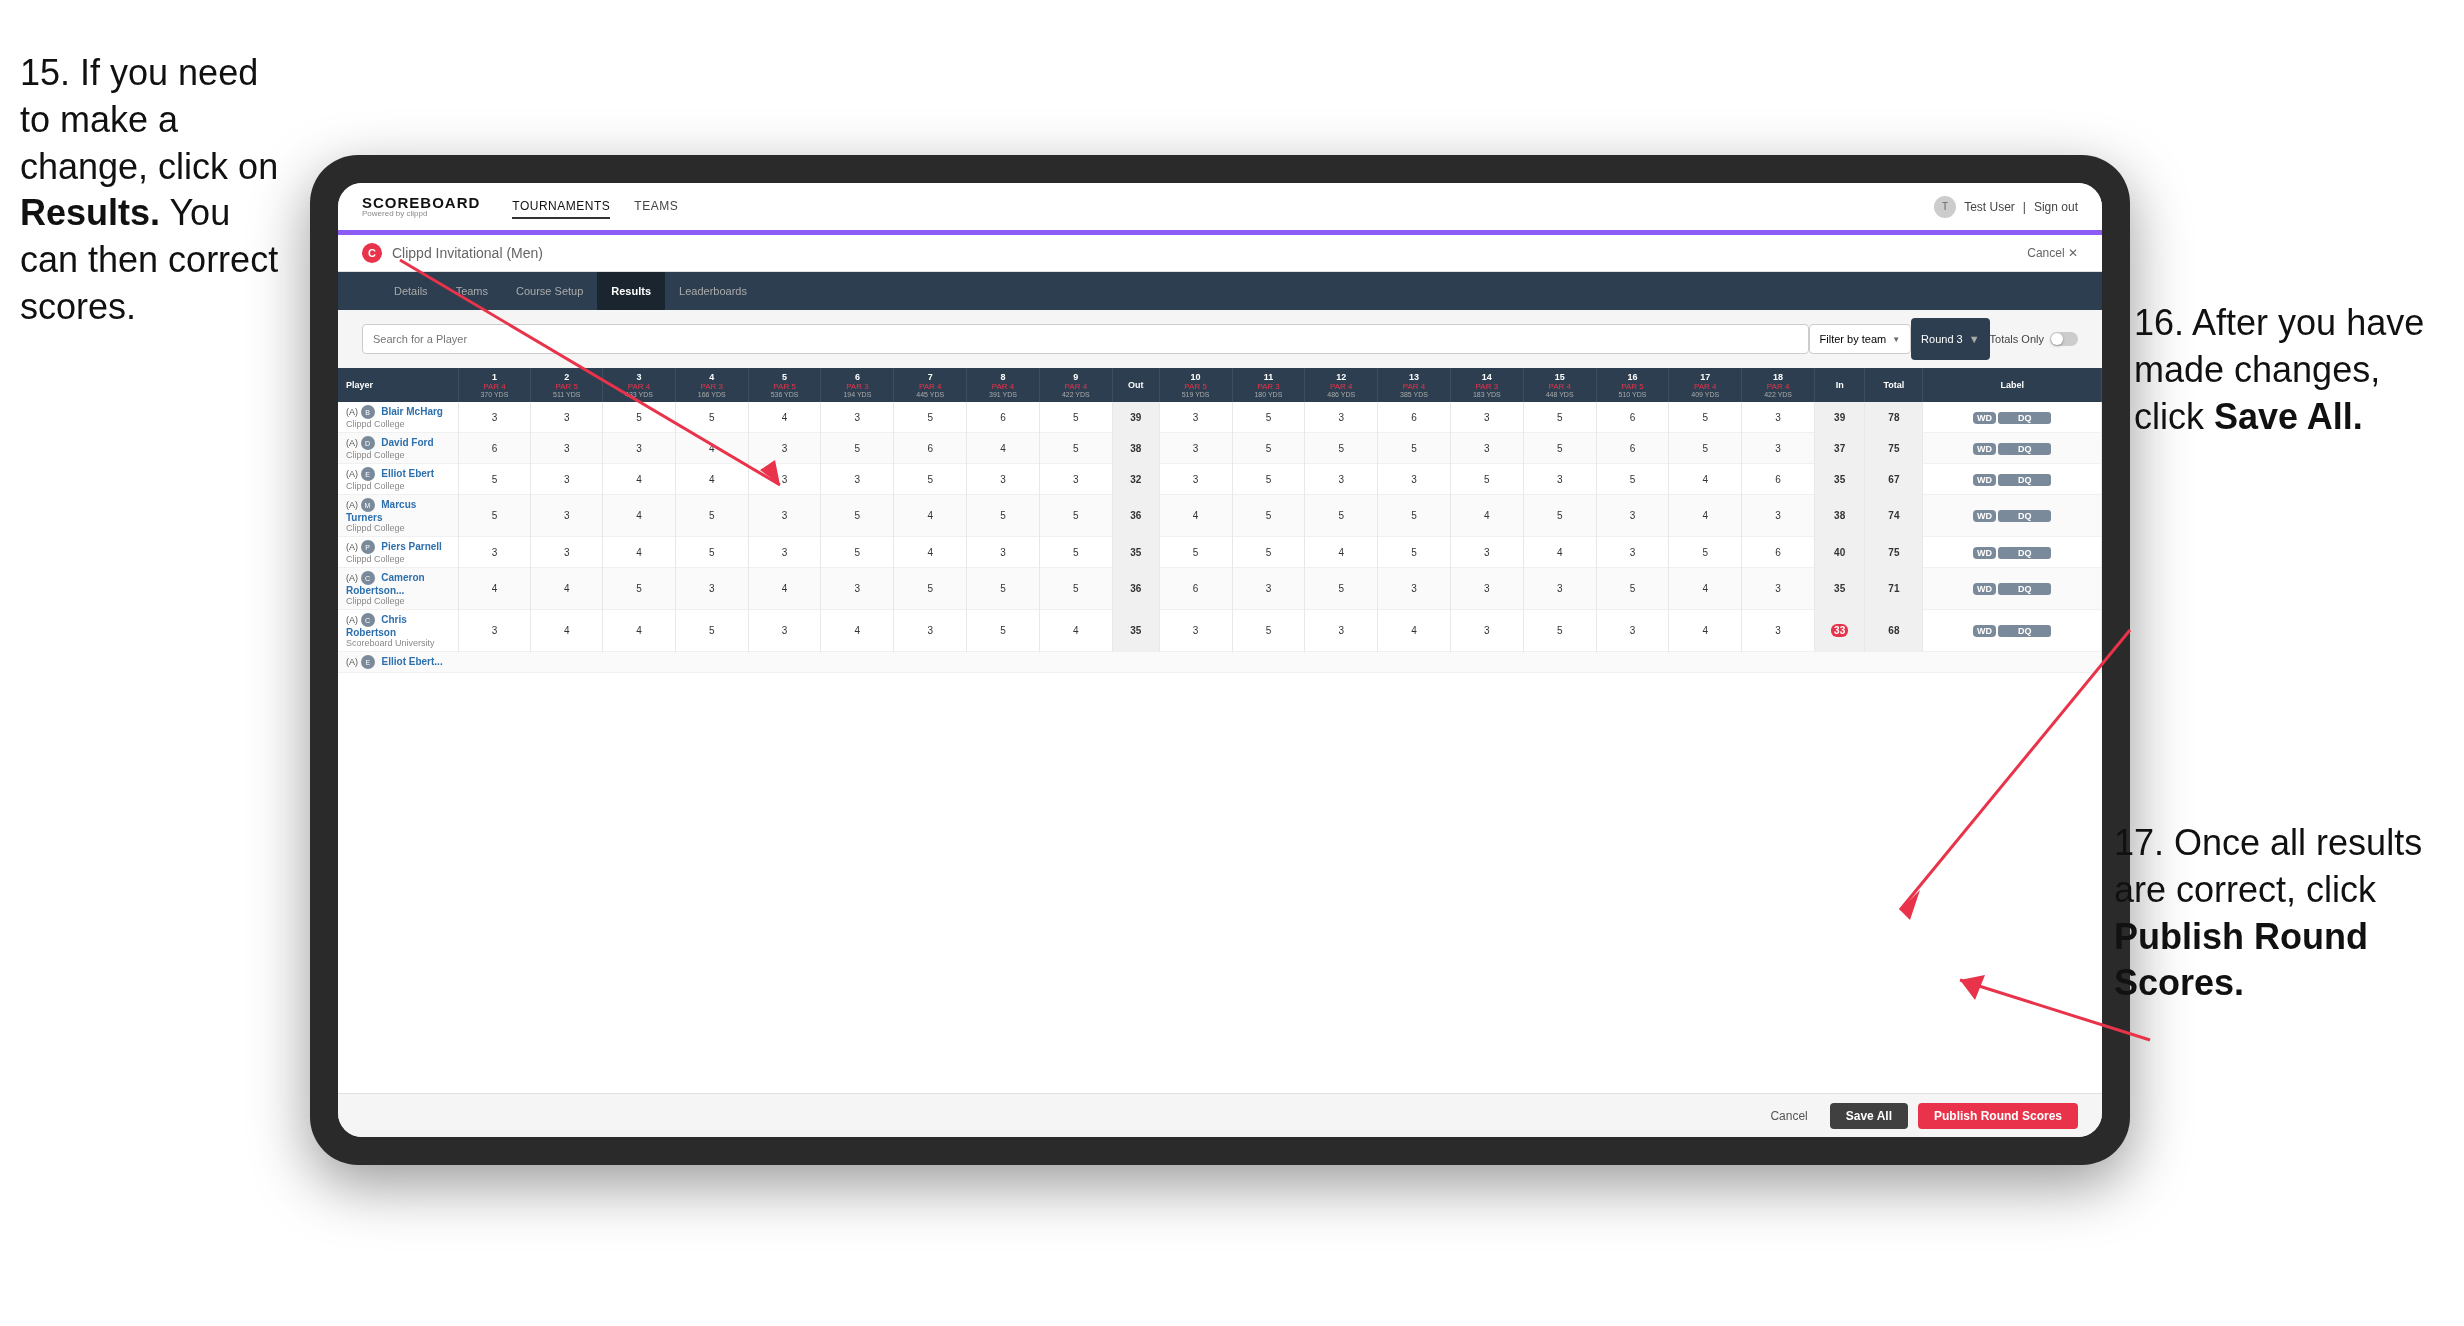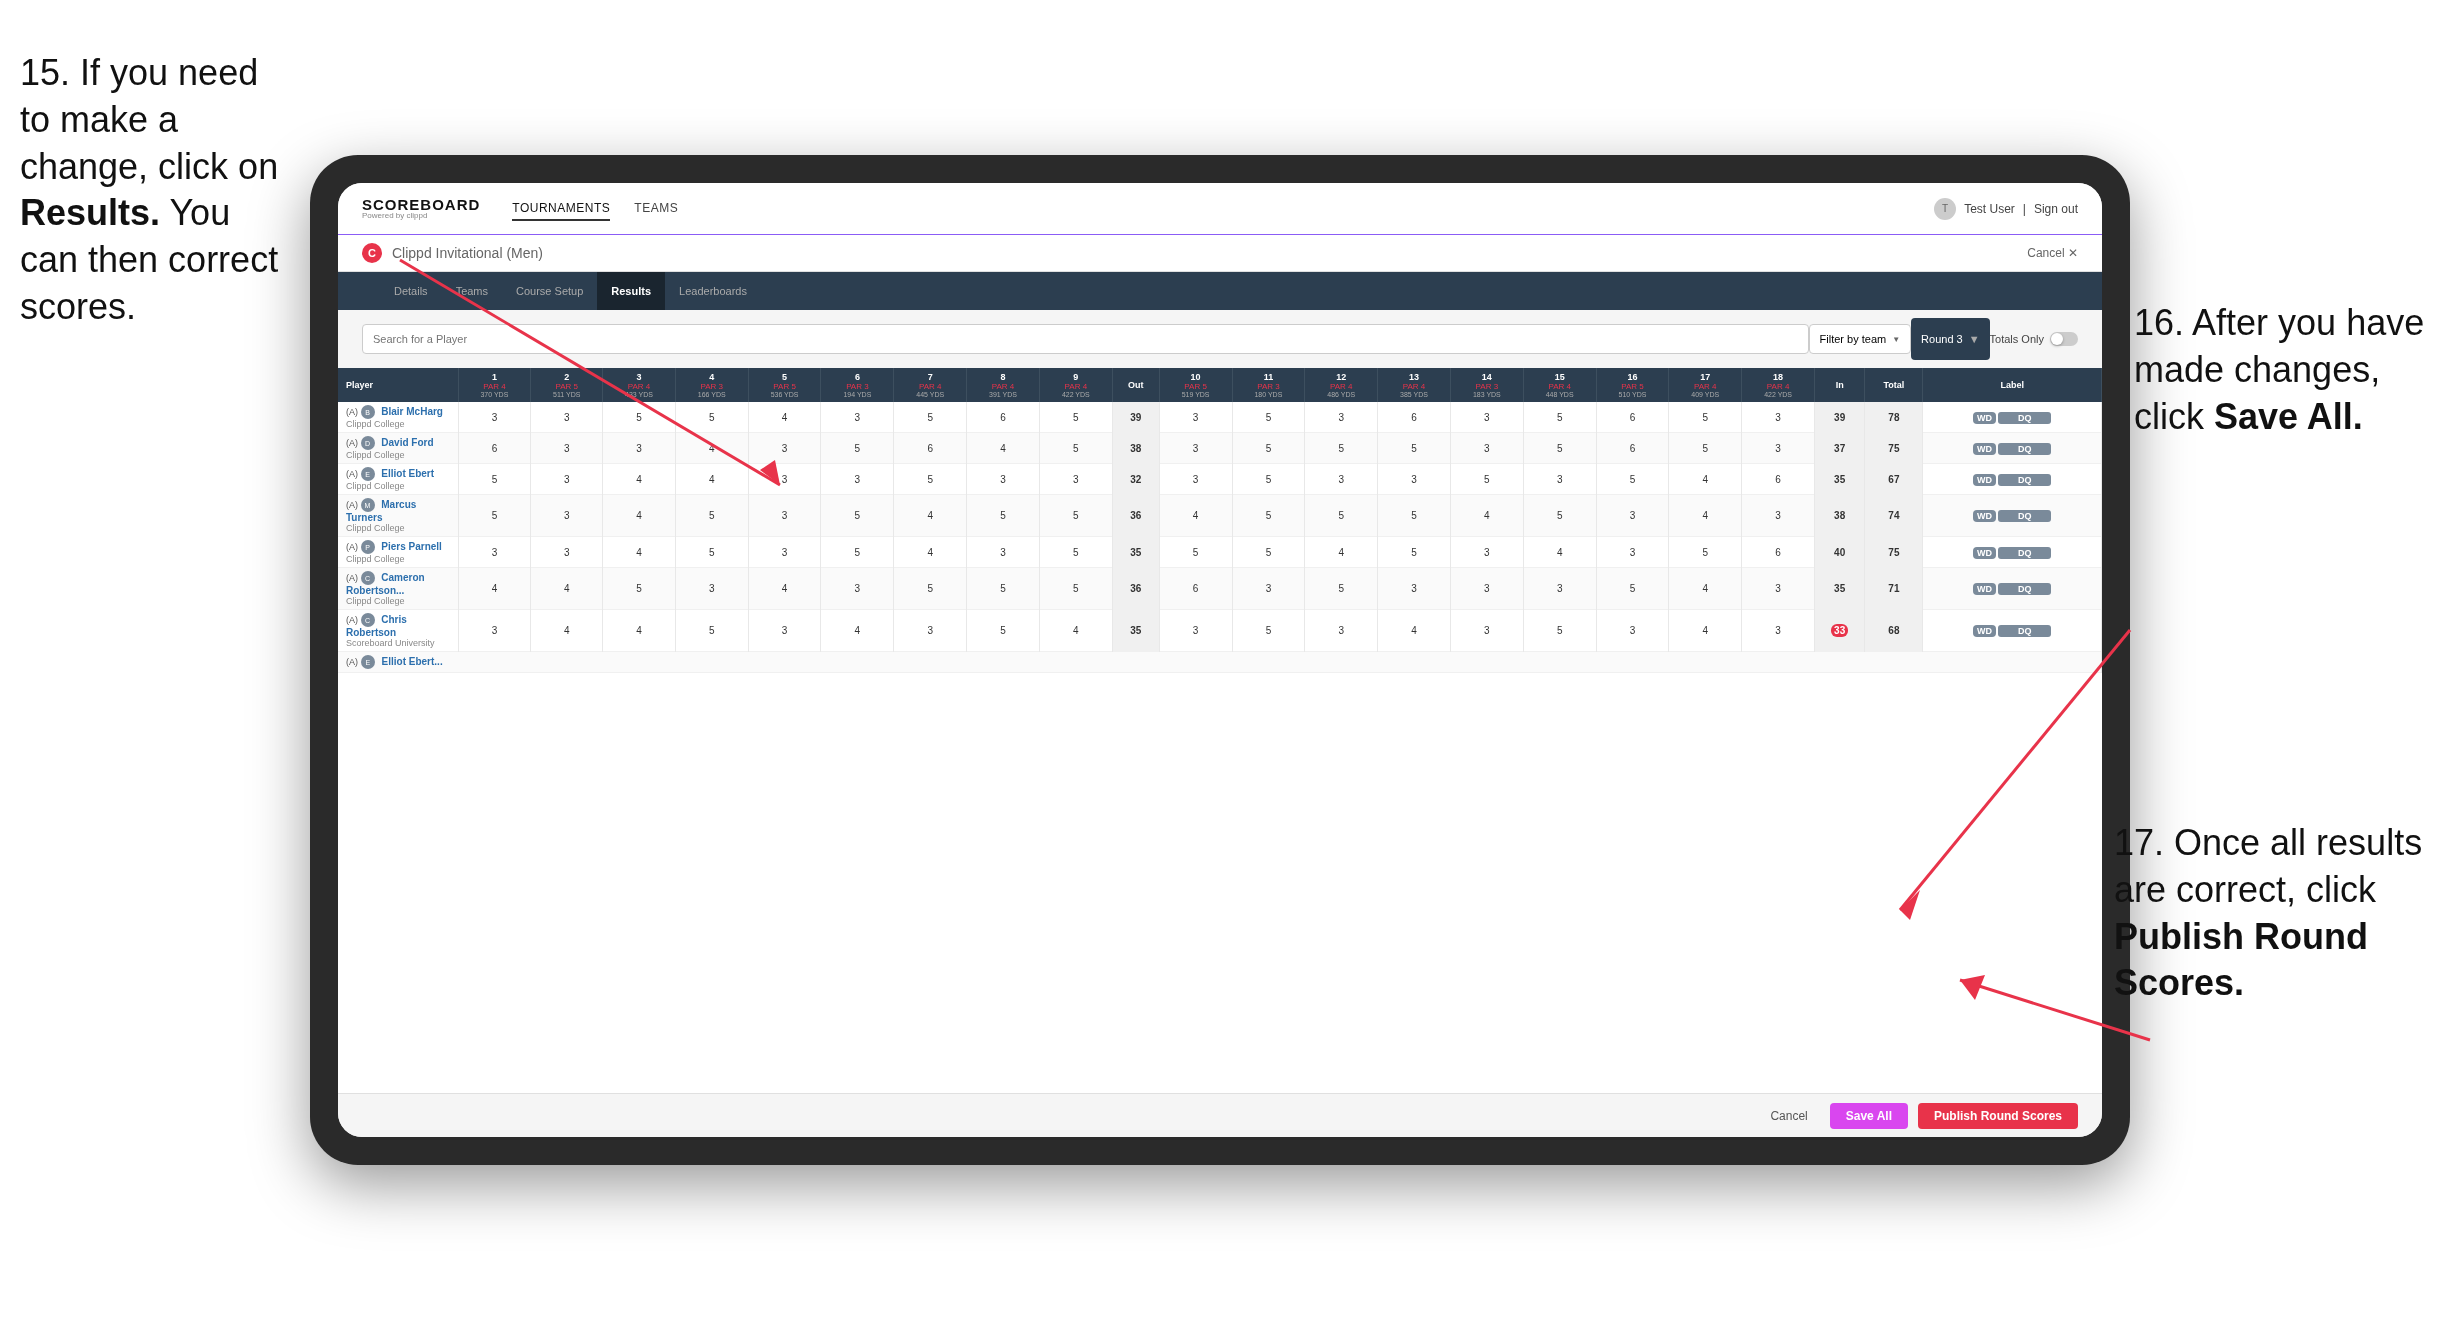--- a/index.html
+++ b/index.html
@@ -80,21 +80,21 @@
       background: #f5f5f5;
       border-radius: 24px;
       overflow: hidden;
       display: flex;
       flex-direction: column;
     }
 
     
     .app-navbar {
       background: #ffffff;
-      border-bottom: 1px solid #8b5cf6;
+      border-bottom: 5px solid #8b5cf6;
       padding: 0 24px;
       height: 52px;
       display: flex;
       align-items: center;
       gap: 32px;
       flex-shrink: 0;
     }
 
     .logo-area {
       display: flex;
@@ -420,21 +420,21 @@
     }
     .cancel-action-btn {
       background: transparent;
       border: none;
       color: #555;
       font-size: 12px;
       cursor: pointer;
       padding: 6px 12px;
     }
     .save-all-btn {
-      background: #d946ef;
+      background: #404040;
       color: white;
       border: none;
       border-radius: 4px;
       font-size: 12px;
       font-weight: 600;
       padding: 6px 16px;
       cursor: pointer;
     }
     .publish-btn {
       background: #e8334a;

